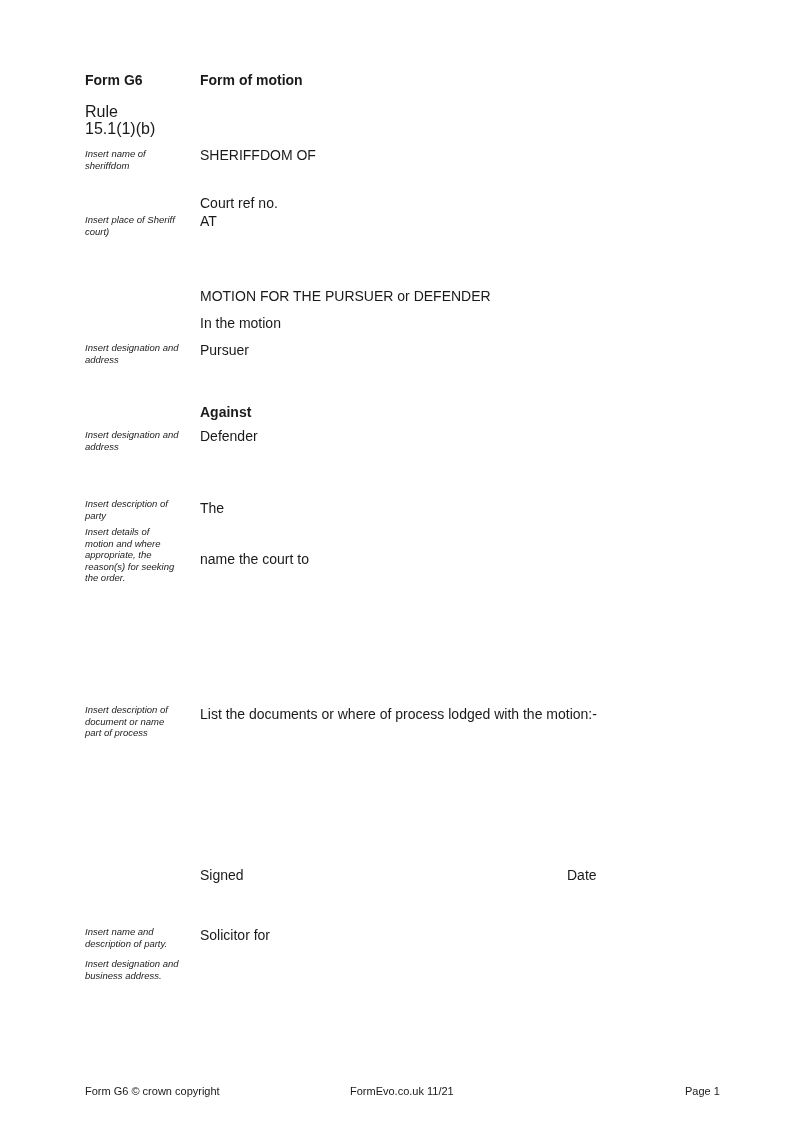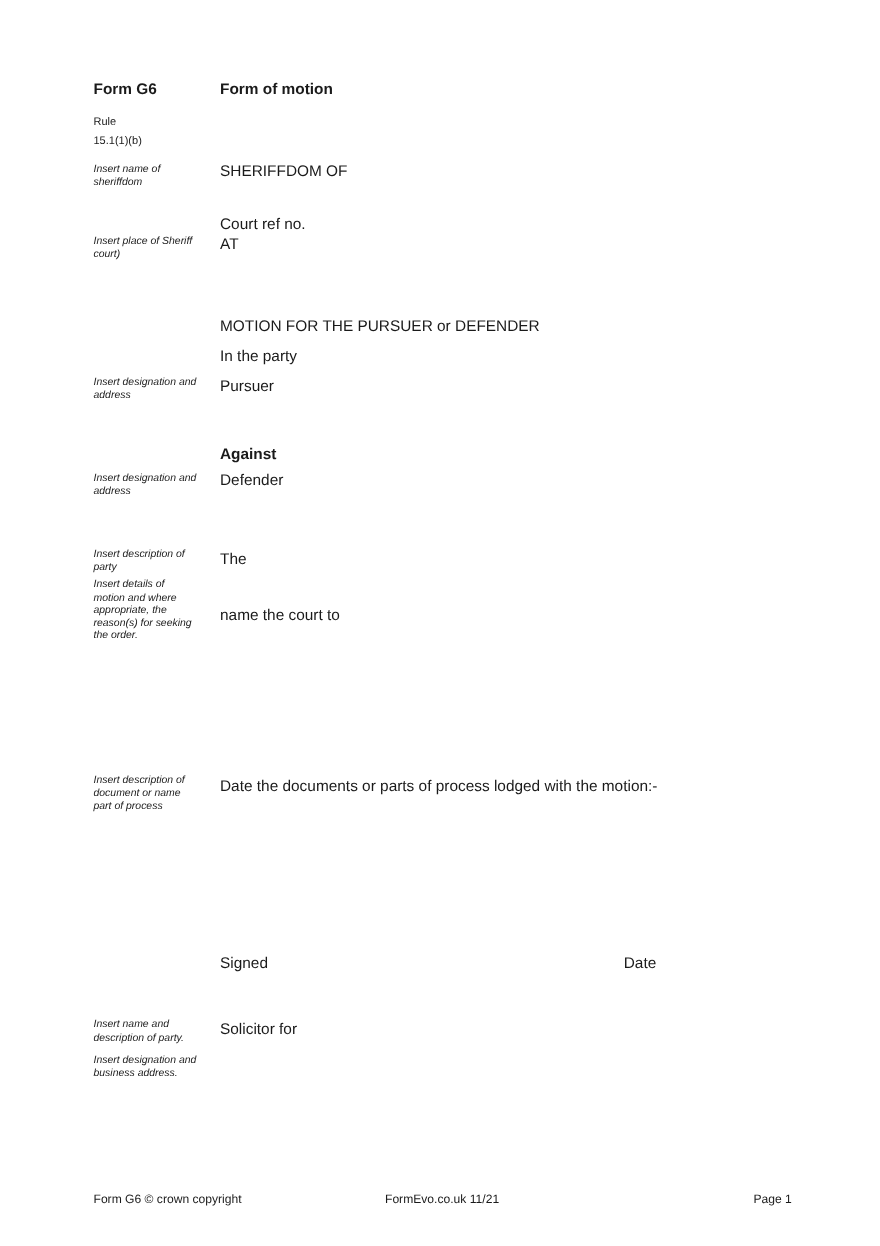--- a/index.html
+++ b/index.html
@@ -30,21 +30,21 @@
     font-style: italic;
     font-size: 9.5px;
     line-height: 11.5px;
     white-space: pre-line;
     color: #222222;
   }
   .rule-ref {
     position: absolute;
     left: 85px;
     width: 90px;
-    font-size: 10px;
+    font-size: 16px;
     line-height: 17px;
     white-space: pre-line;
   }
   .footer-text {
     position: absolute;
     font-size: 11px;
     line-height: 13px;
     white-space: nowrap;
   }
 </style>
@@ -62,21 +62,21 @@
 sheriffdom</div>
   <div class="t" style="left:200px; top:147px;">SHERIFFDOM OF</div>
 
   <div class="t" style="left:200px; top:195px;">Court ref no.</div>
 
   <div class="note" style="top:214px;">Insert place of Sheriff
 court)</div>
   <div class="t" style="left:200px; top:213px;">AT</div>
 
   <div class="t" style="left:200px; top:288px;">MOTION FOR THE PURSUER or DEFENDER</div>
-  <div class="t" style="left:200px; top:315px;">In the party</div>
+  <div class="t" style="left:200px; top:315px;">In the motion</div>
 
   <div class="note" style="top:342px;">Insert designation and
 address</div>
   <div class="t" style="left:200px; top:342px;">Pursuer</div>
 
   <div class="t" style="left:200px; top:404px;font-weight:bold;">Against</div>
   <div class="note" style="top:429px;">Insert designation and
 address</div>
   <div class="t" style="left:200px; top:428px;">Defender</div>
 
@@ -87,21 +87,21 @@
   <div class="note" style="top:526px;">Insert details of
 motion and where
 appropriate, the
 reason(s) for seeking
 the order.</div>
   <div class="t" style="left:200px; top:551px;">name the court to</div>
 
   <div class="note" style="top:704px;">Insert description of
 document or name
 part of process</div>
-  <div class="t" style="left:200px; top:706px;">Date the documents or parts of process lodged with the motion:-</div>
+  <div class="t" style="left:200px; top:706px;">List the documents or where of process lodged with the motion:-</div>
 
   <div class="t" style="left:200px; top:867px;">Signed</div>
   <div class="t" style="left:567px; top:867px;">Date</div>
 
   <div class="note" style="top:926px;">Insert name and
 description of party.</div>
   <div class="t" style="left:200px; top:927px;">Solicitor for</div>
   <div class="note" style="top:958px;">Insert designation and
 business address.</div>
 

